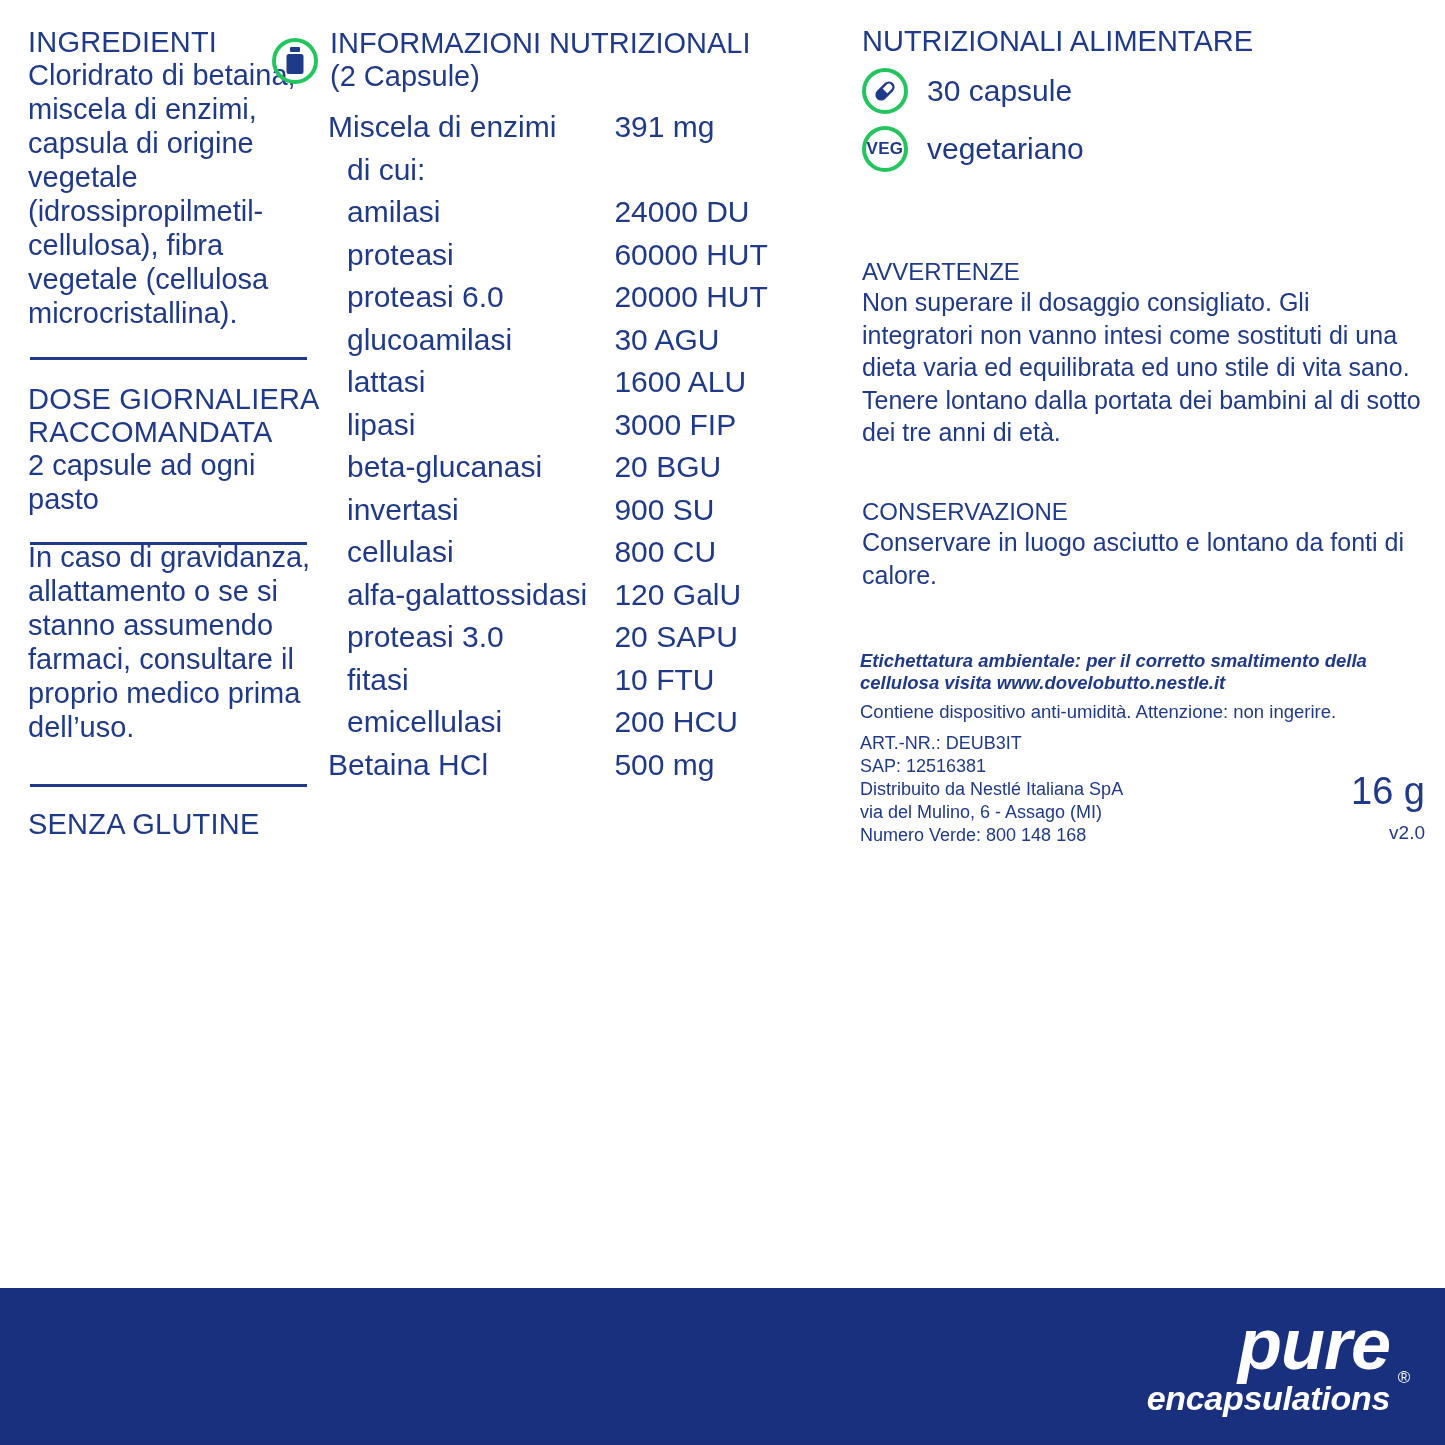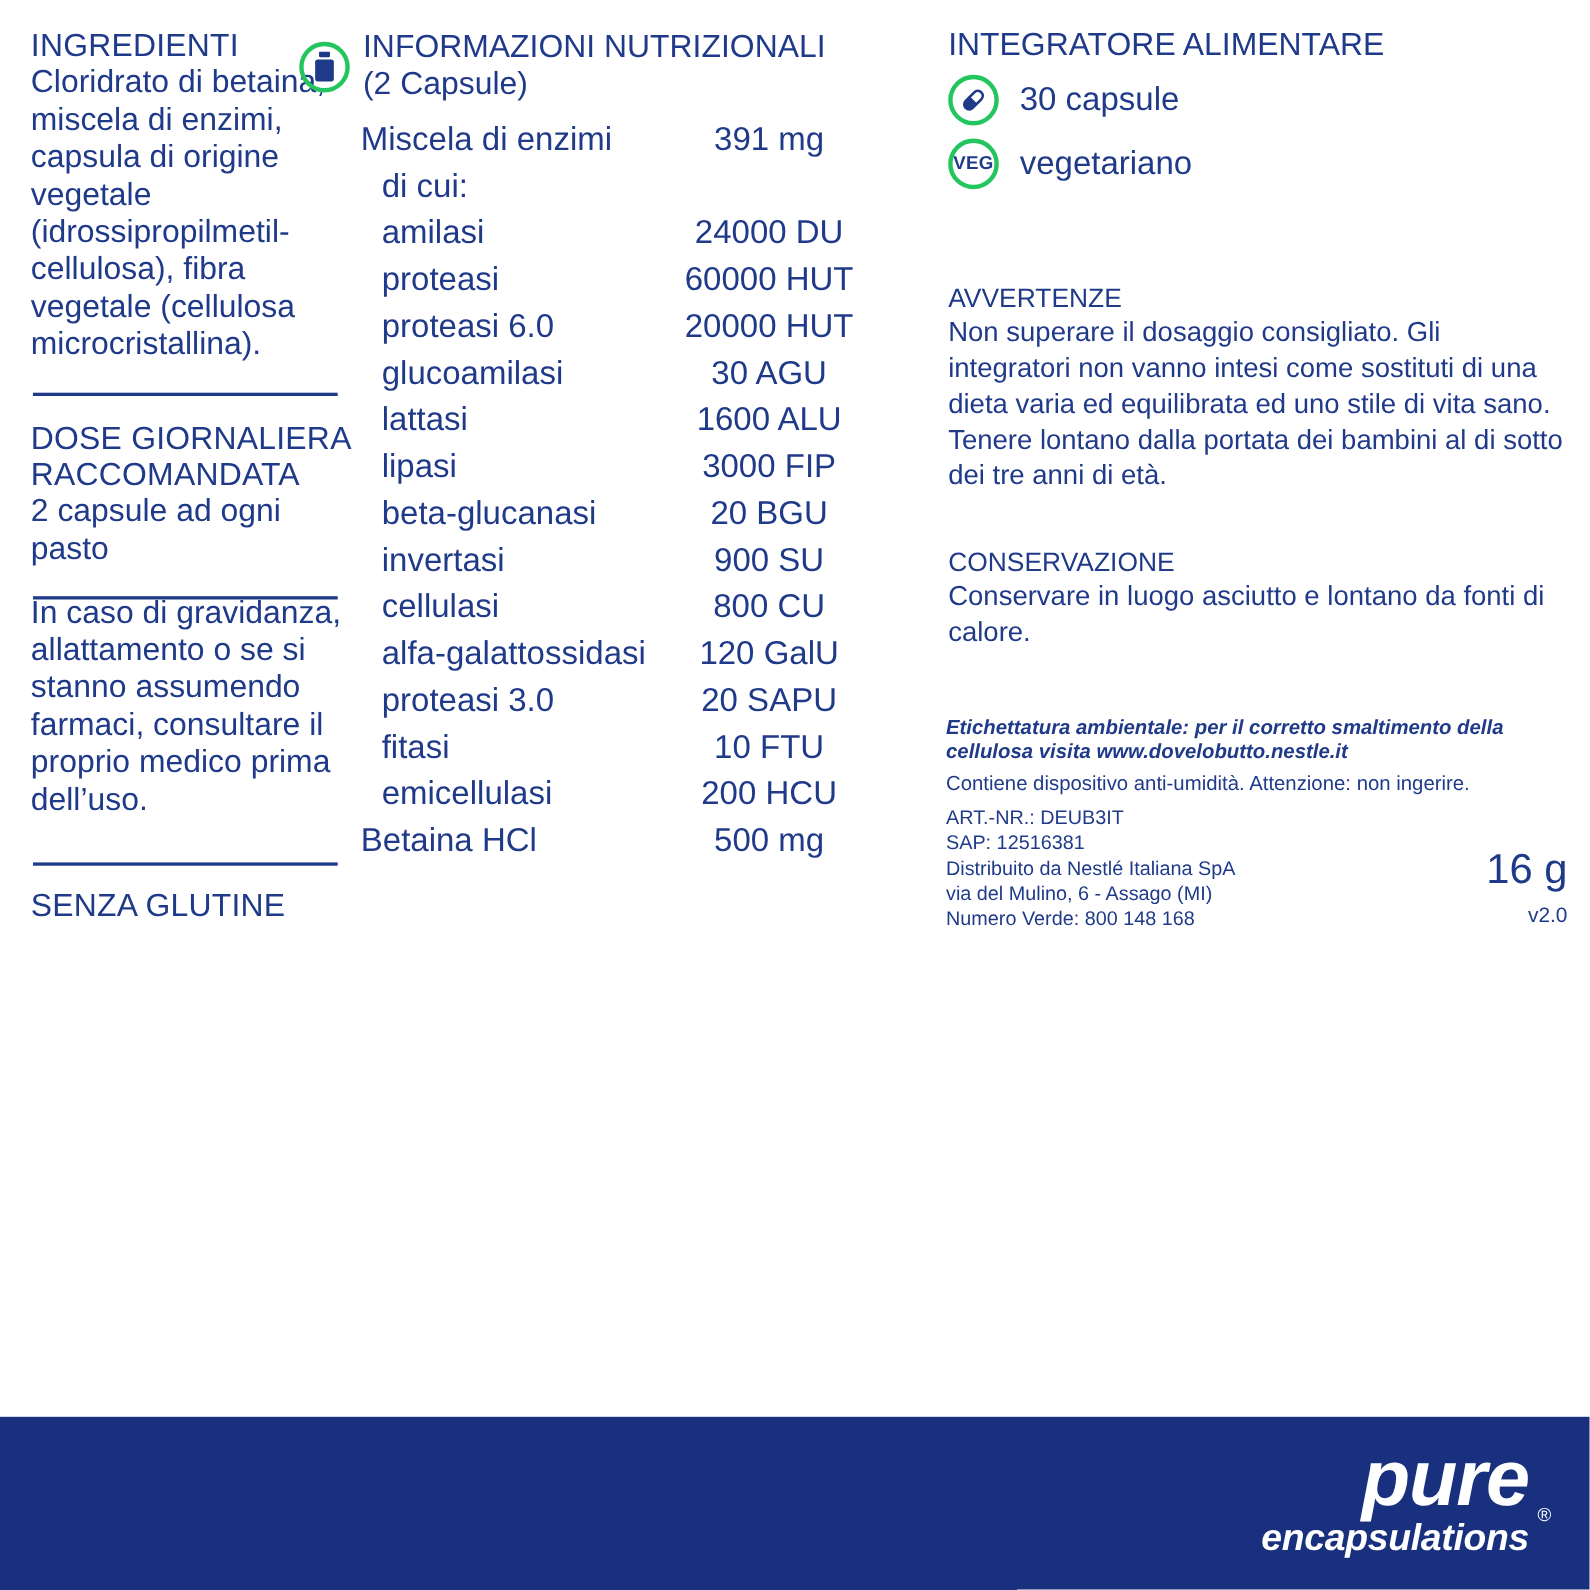--- a/index.html
+++ b/index.html
@@ -94,21 +94,21 @@
     border-collapse: collapse;
   }
   .nutri-table td {
     font-size: 30px;
     line-height: 1;
     padding: 0 0 12.5px 0;
     vertical-align: baseline;
     white-space: nowrap;
   }
   .nutri-table td.val {
-    text-align: center;
+    text-align: left;
   }
   .nutri-table tr.sub td.name {
     padding-left: 19px;
   }
 
   
   .col-right {
     position: absolute;
     left: 862px;
     top: 26px;
@@ -343,21 +343,21 @@
           <td class="val">200 HCU</td>
         </tr>
         <tr>
           <td class="name">Betaina HCl</td>
           <td class="val">500 mg</td>
         </tr>
       </tbody>
   </table>
 
   <div class="col-right">
-    <div class="right-title">INTEGRATORE ALIMENTARE</div>
+    <div class="right-title">NUTRIZIONALI ALIMENTARE</div>
 
     <div class="icon-row">
       <span class="icon-circle ic-cap">
         <svg width="28" height="28" viewBox="0 0 28 28" aria-hidden="true">
           <g transform="rotate(-45 14 14)">
             <rect x="4" y="9.5" width="20" height="9" rx="4.5" fill="none" stroke="#203a8a" stroke-width="2.4"></rect>
             <path d="M8.5 9.5 H14 V18.5 H8.5 a4.5 4.5 0 0 1 0 -9 Z" fill="#203a8a"></path>
           </g>
         </svg>
       </span>

